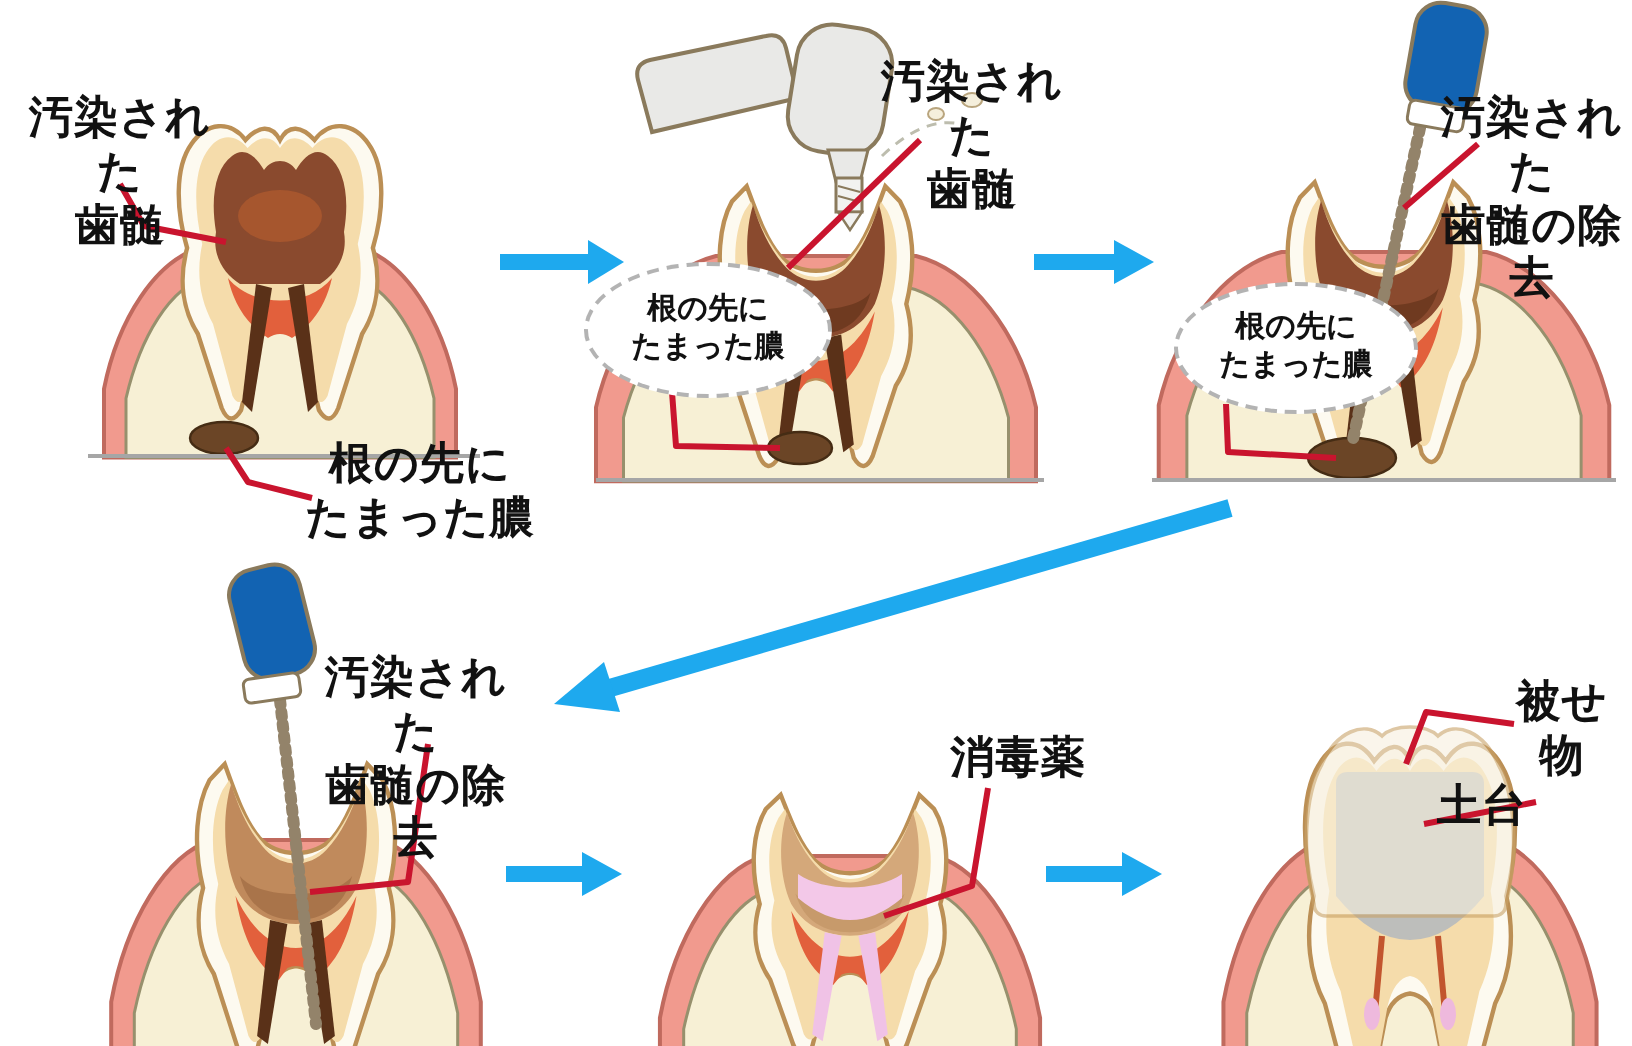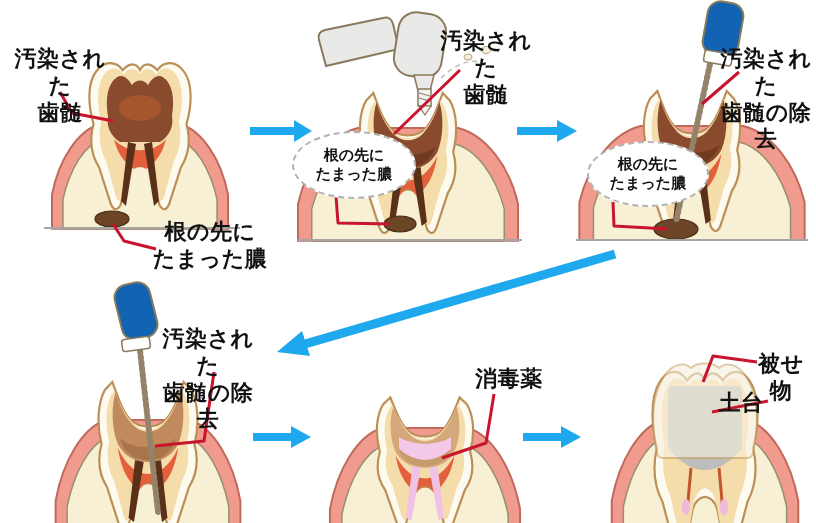--- a/index.html
+++ b/index.html
@@ -179,16 +179,16 @@
 <div class="bubble" style="left:587px;top:141px;width:118px;height:62px;">
   <span>根の先に
 たまった膿</span>
 </div>
 
 <div class="lbl" style="left:160px;top:326px;width:96px;">汚染された
 歯髄の除去</div>
 
 <div class="lbl" style="left:473px;top:366px;width:72px;">消毒薬</div>
 
-<div class="lbl" style="left:750px;top:351px;width:62px;">被せ物</div>
+<div class="lbl" style="left:750px;top:338px;width:62px;">被せ物</div>
 <div class="lbl" style="left:717px;top:390px;width:48px;">土台</div>
 
 </div>
 
 </body></html>

